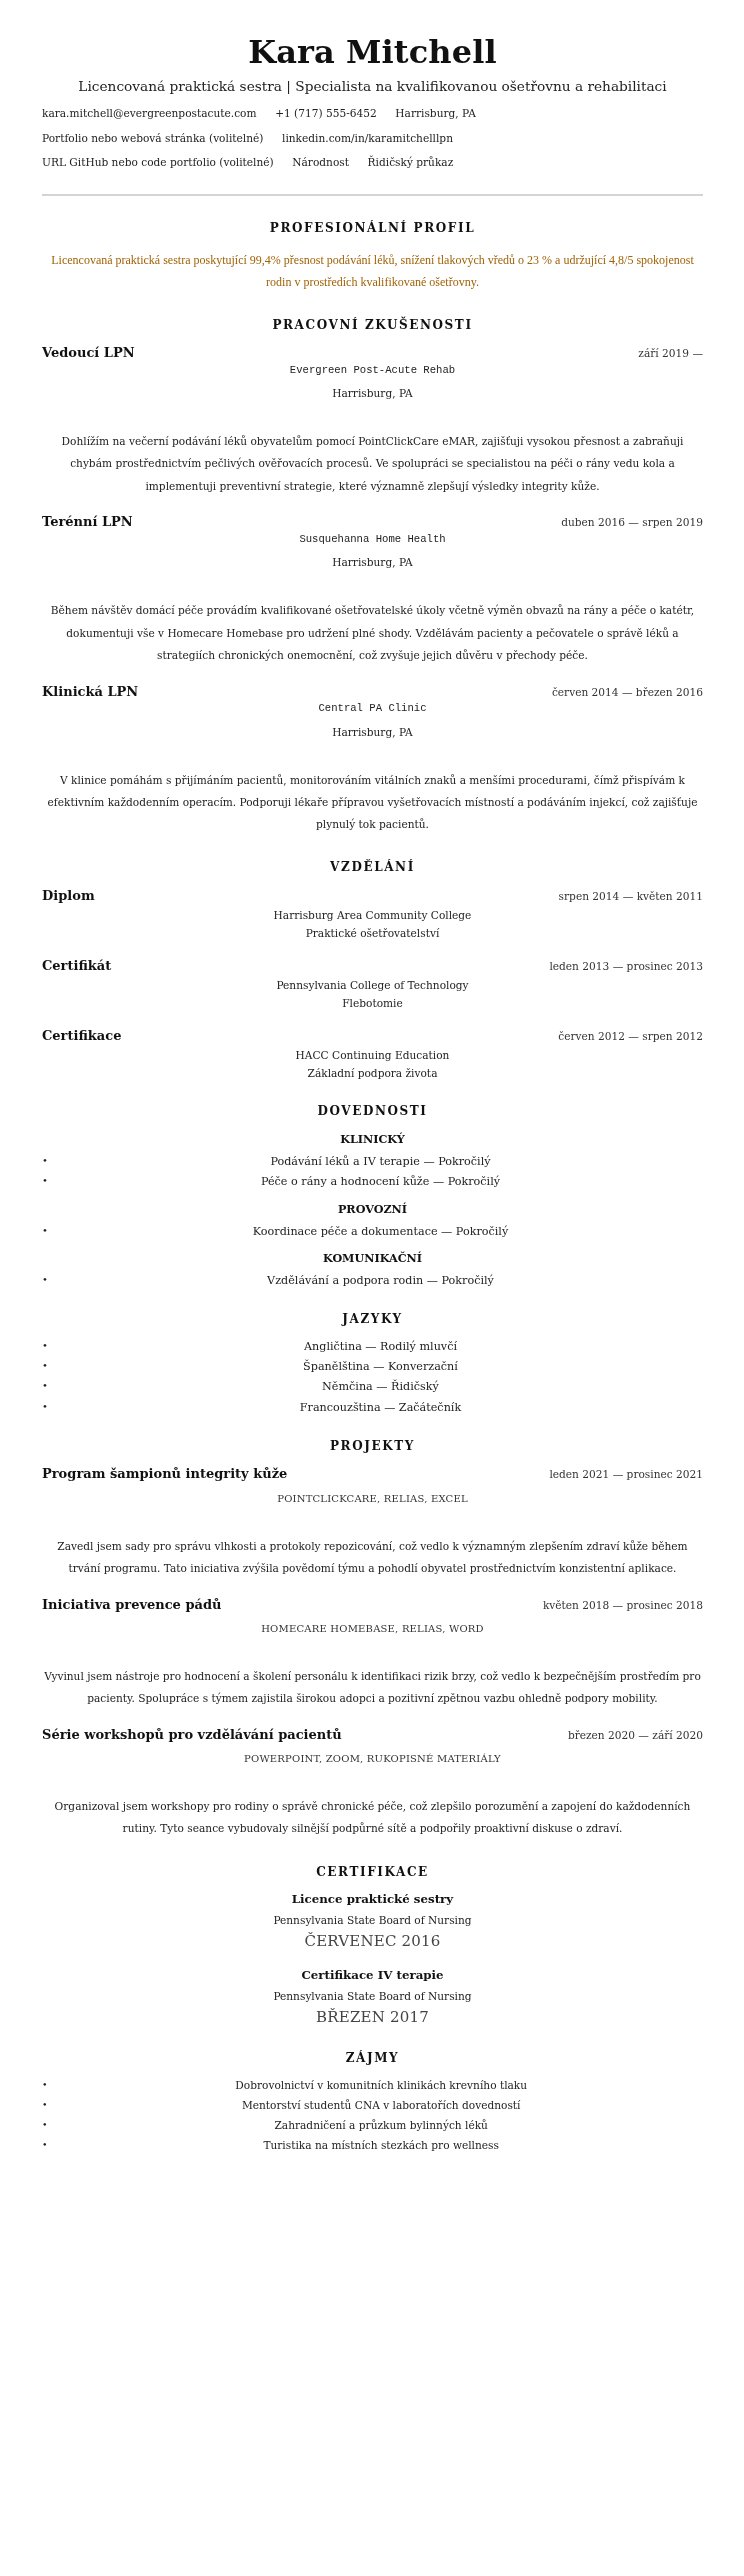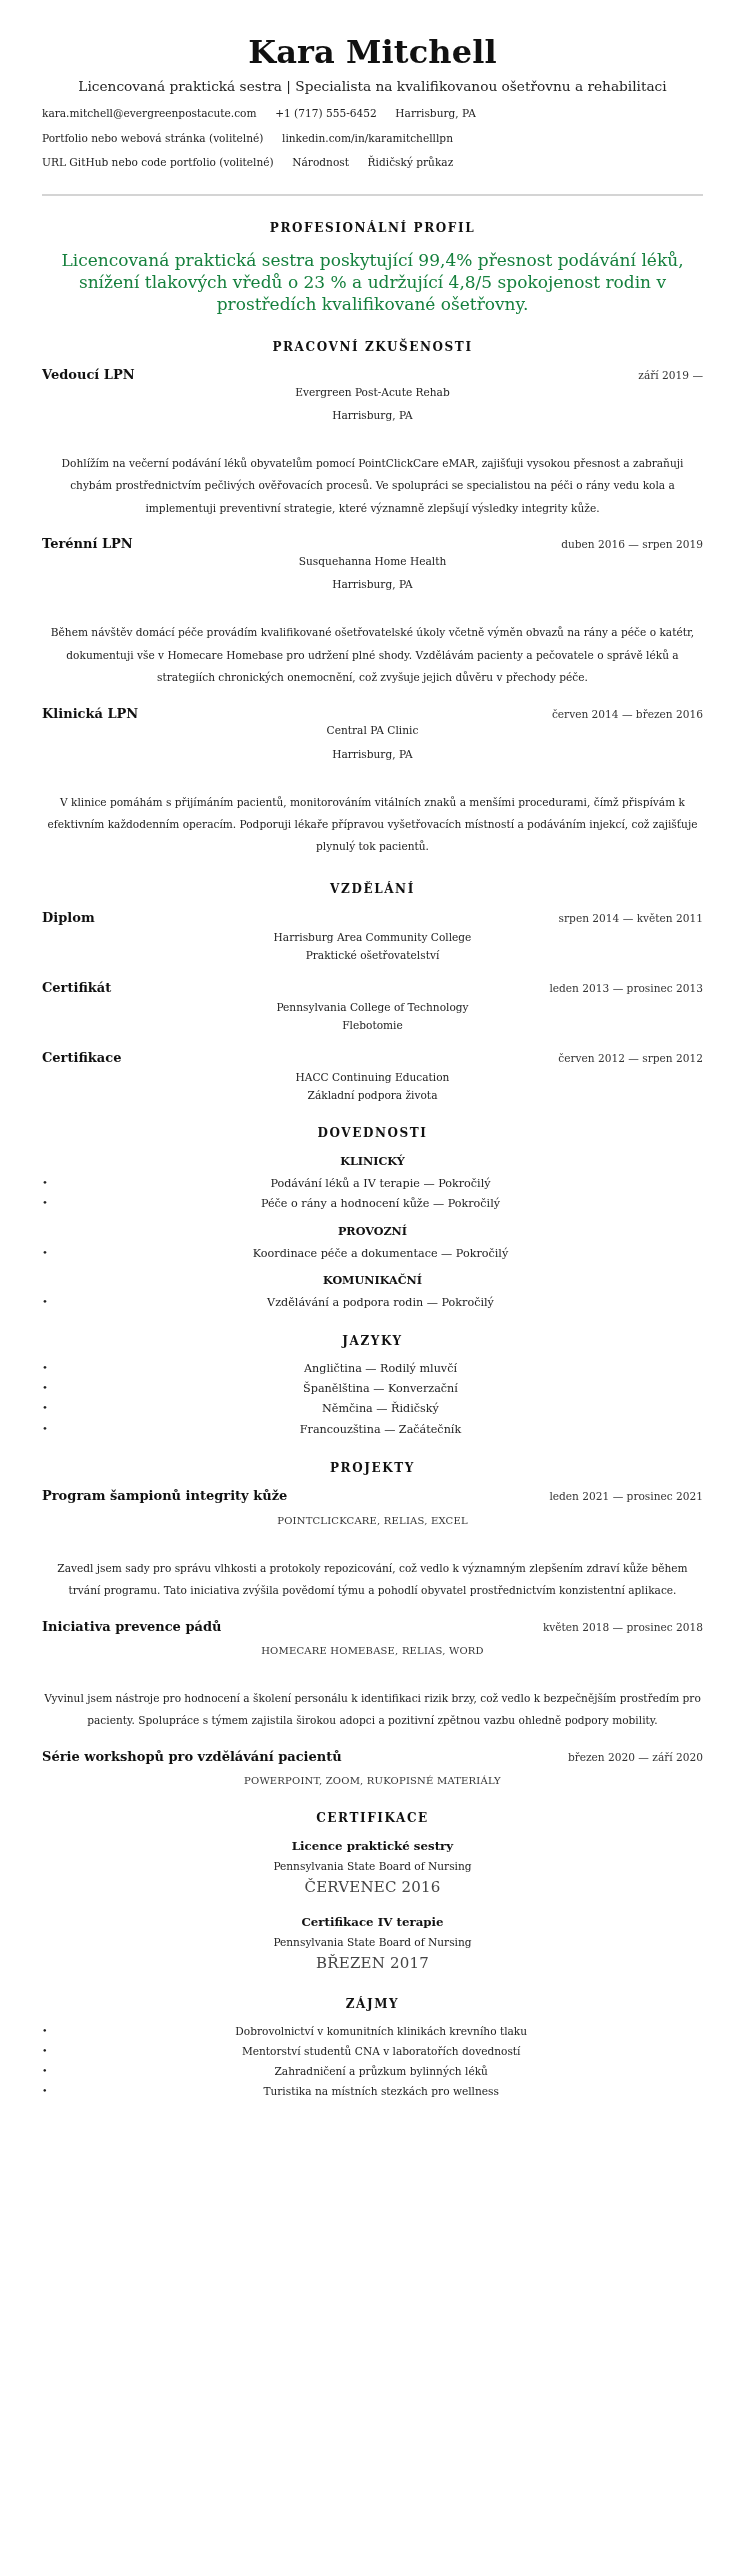--- a/index.html
+++ b/index.html
@@ -16,27 +16,27 @@
   .headline { font-size: 13.7px; margin-top: 7.4px; color: #222; }
   .contact-row { font-size: 10.6px; margin-top: 13.7px; color: #222; display: flex; gap: 18.6px; }
   .contact-row + .contact-row { margin-top: 12.4px; }
   .divider { height: 1.9px; background: #d4d4d4; margin: 26px 0 25px 0; }
 
   .section-title {
     font-size: 12px; font-weight: bold; letter-spacing: 1.6px;
     text-transform: uppercase; color: #111; margin: 0 0 13.7px 0;
   }
   .section { margin-bottom: 25px; }
-  .profile-text { font-size: 17px; line-height: 22px; color: #15803d; }
+  .profile-text { font-size: 12px; line-height: 22px; color: #a16207; font-family: Liberation Serif, serif; }
 
   .entry { margin-bottom: 17.4px; }
   .entry-head { display: flex; justify-content: space-between; align-items: baseline; gap: 15px; }
   .entry-title { font-size: 13px; font-weight: bold; color: #111; }
   .entry-date { font-size: 10.6px; color: #333; }
-  .entry-sub { font-size: 10.6px; color: #222; margin-top: 3.7px; }
+  .entry-sub { font-size: 10.6px; color: #222; margin-top: 3.7px; font-family: Liberation Mono, monospace; }
   .entry-loc { font-size: 10.6px; color: #222; margin-top: 11.2px; }
   .entry-desc { font-size: 10.6px; line-height: 22.3px; color: #222; margin-top: 31px; }
 
   .edu-entry { margin-bottom: 18.6px; }
   .edu-line { font-size: 10.6px; color: #222; margin-top: 6.2px; }
 
   .skill-group-title { font-size: 11.2px; font-weight: bold; color: #111; margin: 13.7px 0 8.7px 0; }
   .skill-group-title.first { margin-top: 0; }
   ul.bullets { list-style: none; margin: 0; padding: 0 0 0 16px; }
   ul.bullets li { font-size: 11.2px; color: #222; position: relative; margin-bottom: 7.4px; }
@@ -202,20 +202,21 @@
       <div class="proj-tech">HOMECARE HOMEBASE, RELIAS, WORD</div>
       <div class="proj-desc">Vyvinul jsem nástroje pro hodnocení a školení personálu k identifikaci rizik brzy, což vedlo k bezpečnějším prostředím pro pacienty. Spolupráce s týmem zajistila širokou adopci a pozitivní zpětnou vazbu ohledně podpory mobility.</div>
     </div>
 
     <div class="entry">
       <div class="entry-head">
         <span class="entry-title">Série workshopů pro vzdělávání pacientů</span>
         <span class="entry-date">březen 2020 — září 2020</span>
       </div>
       <div class="proj-tech">POWERPOINT, ZOOM, RUKOPISNÉ MATERIÁLY</div>
+      <div class="proj-desc">Organizoval jsem workshopy pro rodiny o správě chronické péče, což zlepšilo porozumění a zapojení do každodenních rutiny. Tyto seance vybudovaly silnější podpůrné sítě a podpořily proaktivní diskuse o zdraví.</div>
     </div>
   </section>
 
   <section class="section">
     <h2 class="section-title">CERTIFIKACE</h2>
 
     <div class="cert">
       <div class="cert-title">Licence praktické sestry</div>
       <div class="cert-issuer">Pennsylvania State Board of Nursing</div>
       <div class="cert-date">ČERVENEC 2016</div>

